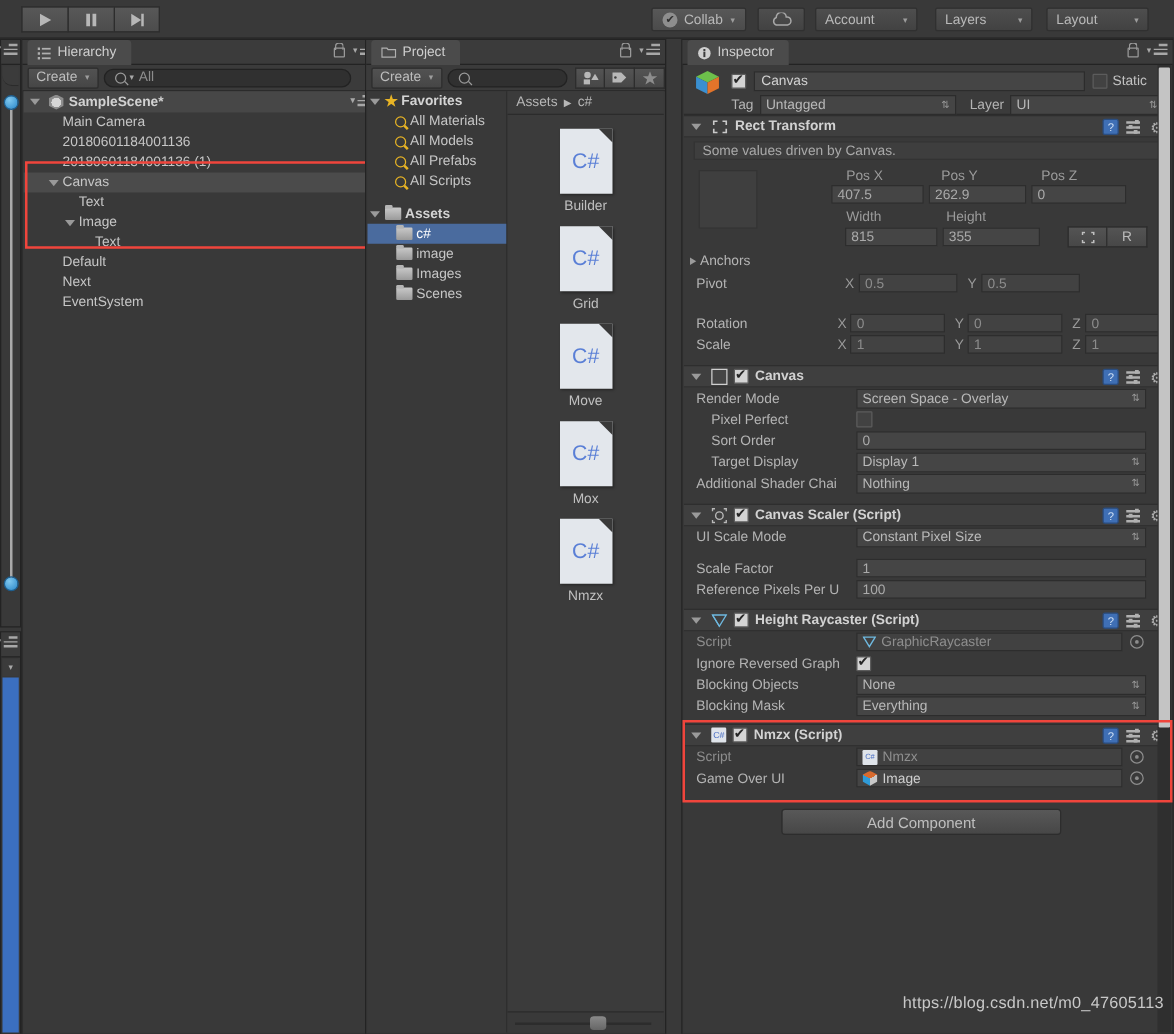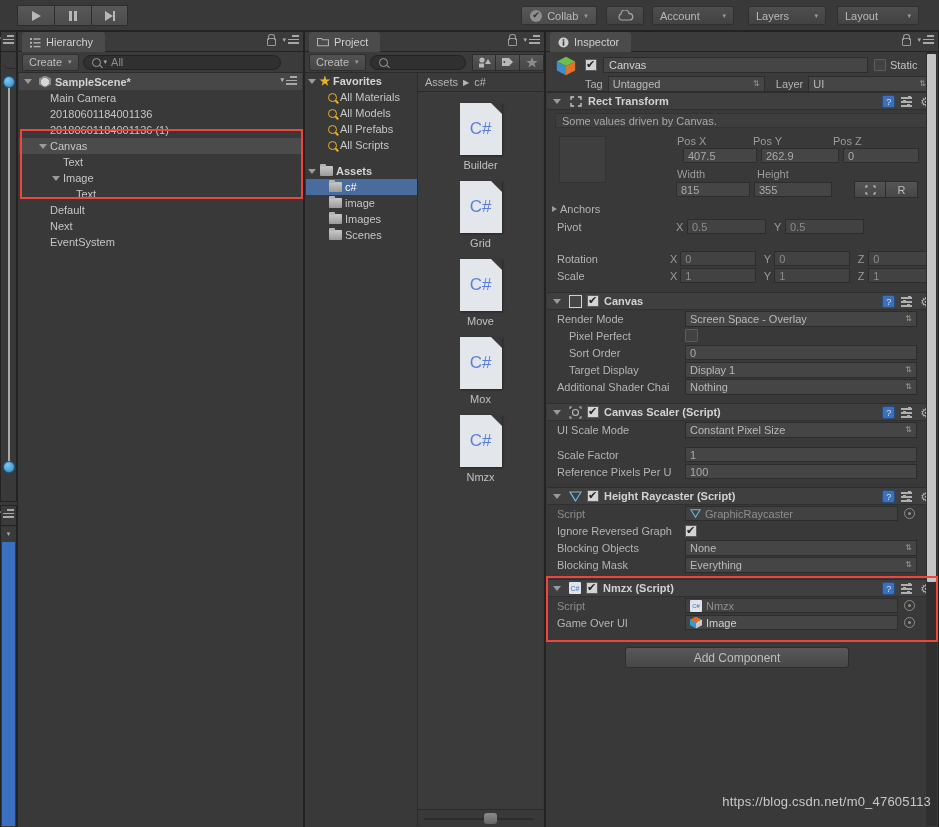--- a/index.html
+++ b/index.html
@@ -126,21 +126,21 @@
     border-top:5px solid #9a9a9a; border-bottom:none; margin-right:3px;
   }
   .unity-logo {
     width:12px;height:12px;flex:none;
     background: radial-gradient(circle at 50% 50%, #d6d6d6 0 45%, #8d8d8d 46% 100%);
     clip-path: polygon(50% 0,100% 25%,100% 75%,50% 100%,0 75%,0 25%);
   }
   .redbox { position:absolute; border:2px solid #f0453c; pointer-events:none; }
 
   
-  #project { left: 304px; top: 31px; width: 241px; height: 797px; }
+  #project { left: 292px; top: 31px; width: 241px; height: 797px; }
   .p-split { position:absolute; left:1px; top:41px; right:1px; bottom:1px; display:flex; }
   .p-left { width:112px; background:#393939; border-right:1px solid #2b2b2b; position:relative; }
   .p-right { flex:1; background:#3b3b3b; position:relative; }
   .p-row { height:16px; display:flex; align-items:center; font-size:11px; color:#c6c6c6; white-space:nowrap; }
   .p-row.sel { background:#4a6b9e; color:#fff; }
   .p-row.hdr { font-weight:bold; color:#d4d4d4; }
   .star {
     width:12px;height:12px;flex:none; color:#e8b425; font-size:12px; line-height:11px;
     display:flex; align-items:center; justify-content:center;
   }
@@ -716,21 +716,21 @@
       <div class="note">Some values driven by Canvas.</div>
 
       <div style="position:relative; height:118px;">
         <div class="rt-thumb"></div>
 
         <div class="prop-row" style="position:absolute; left:130px; top:0; width:260px;">
           <span style="width:76px; color:#9b9b9b;">Pos X</span>
           <span style="width:80px; color:#9b9b9b;">Pos Y</span>
           <span style="color:#9b9b9b;">Pos Z</span>
         </div>
-        <div style="position:absolute; left:136px; top:16px; display:flex; gap:4px;">
+        <div style="position:absolute; left:118px; top:16px; display:flex; gap:4px;">
           <span class="field" style="width:74px;">407.5</span>
           <span class="field" style="width:78px;">262.9</span>
           <span class="field" style="width:76px;">0</span>
         </div>
 
         <div class="prop-row" style="position:absolute; left:130px; top:33px; width:260px;">
           <span style="width:80px; color:#9b9b9b;">Width</span>
           <span style="color:#9b9b9b;">Height</span>
         </div>
         <div style="position:absolute; left:129px; top:49px; display:flex; gap:4px; align-items:center;">

